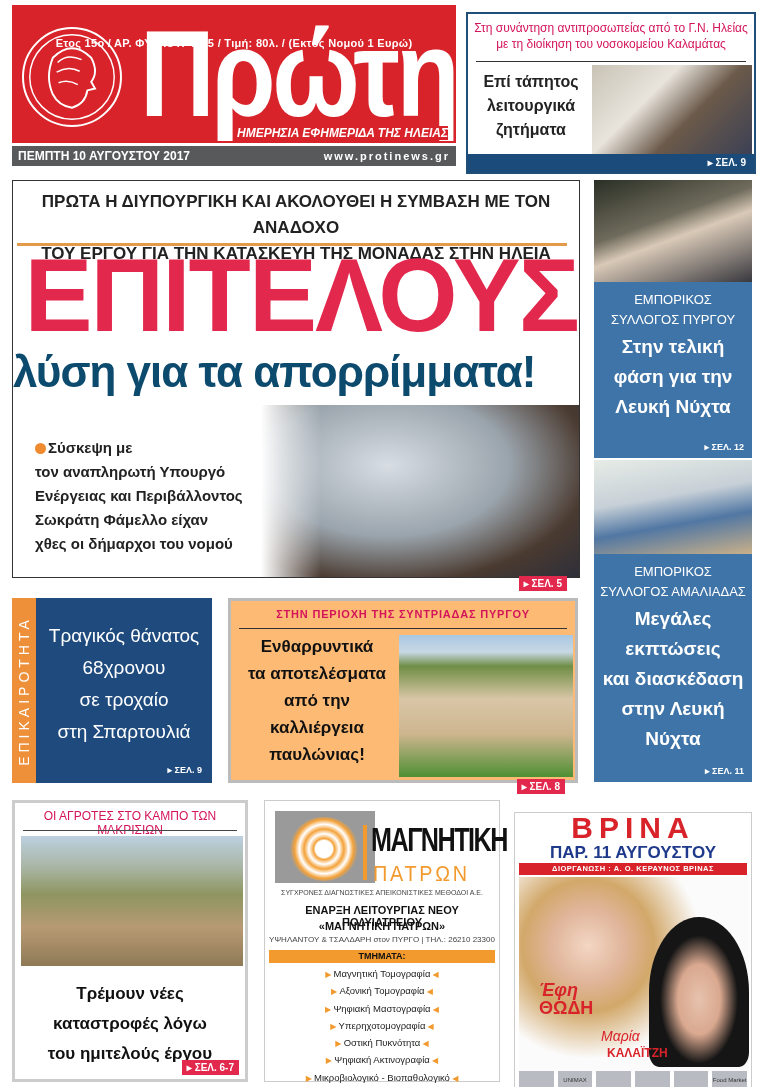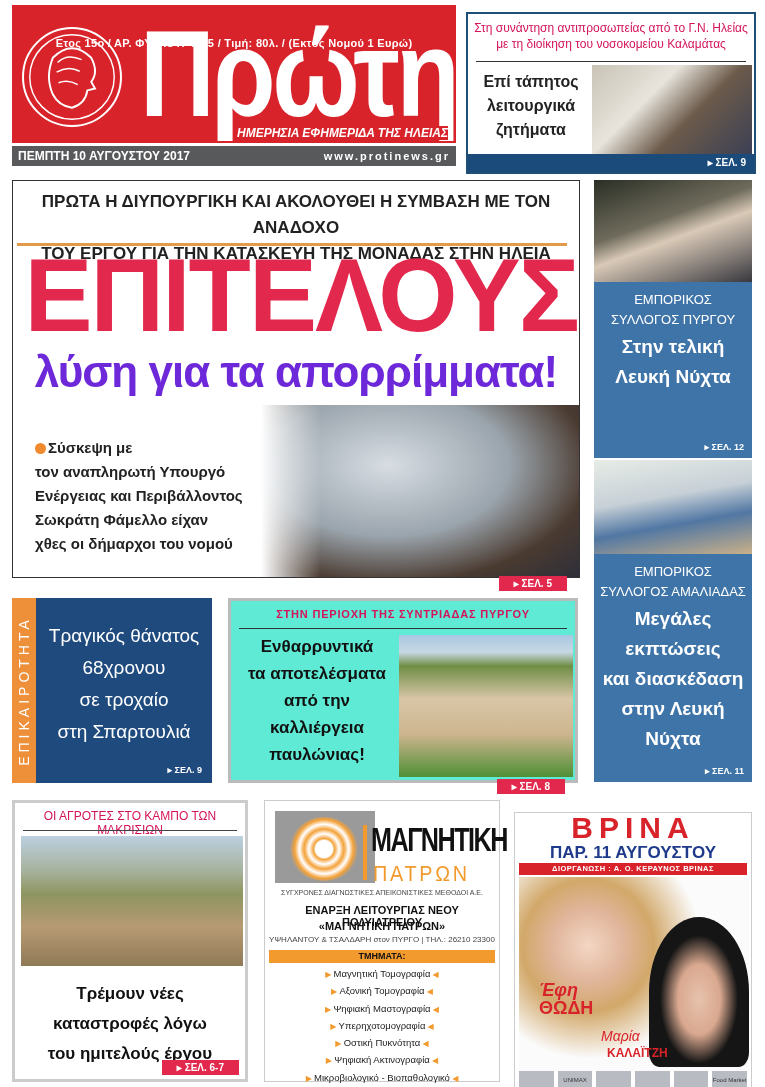--- a/index.html
+++ b/index.html
@@ -22,47 +22,47 @@
   .promo1 .rule { position: absolute; left: 8px; right: 8px; top: 47px; height: 1px; background: #333; }
   .promo1 .head { position: absolute; left: 4px; top: 56px; width: 118px; text-align: center; color: #222; font-weight: bold; font-size: 16px; line-height: 24px; }
   .promo1 .photo { position: absolute; left: 124px; top: 51px; width: 160px; height: 93px; background: linear-gradient(135deg,#c9c3b6 0%,#e8e4dc 35%,#6b5a4a 60%,#3a3f55 100%); }
   .promo1 .foot { position: absolute; left: 0; bottom: 0; width: 100%; height: 18px; background: #1a4b7a; color: #fff; font-size: 10px; font-weight: bold; text-align: right; padding-right: 8px; line-height: 18px; }
 
   
   .main { left: 12px; top: 180px; width: 568px; height: 398px; border: 1px solid #333; background: #fff; }
   .main .deck { position: absolute; left: 0; top: 8px; width: 100%; text-align: center; font-weight: bold; font-size: 17px; line-height: 26px; color: #222; }
   .main .orule { position: absolute; left: 4px; right: 12px; top: 62px; height: 3px; background: #e39a4b; }
   .main .big { position: absolute; left: 6px; top: 62px; width: 556px; text-align: center; color: #e3284d; font-weight: bold; font-size: 104px; line-height: 104px; letter-spacing: -2px; transform: scaleX(0.98); }
-  .main .sub { position: absolute; left: 0; top: 168px; width: 100%; text-align: center; color: #6d28d9; font-weight: bold; font-size: 44px; line-height: 46px; letter-spacing: -1px; }
+  .main .sub { position: absolute; left: 0; top: 168px; width: 100%; text-align: left; color: #0c4a6e; font-weight: bold; font-size: 44px; line-height: 46px; letter-spacing: -1px; }
   .main .photo { position: absolute; left: 248px; top: 224px; width: 318px; height: 172px; background: radial-gradient(ellipse at 40% 35%,#d7dde3 0%,#9aa4ac 45%,#4a3a30 75%,#2e2f3a 100%); }
   .main .photo .fade { position:absolute; left:0; top:0; width:60px; height:100%; background: linear-gradient(90deg,#fff,rgba(255,255,255,0)); }
   .main .lead { position: absolute; left: 22px; top: 255px; width: 250px; font-weight: bold; font-size: 15px; line-height: 24px; color: #222; }
   .main .dot { display: inline-block; width: 11px; height: 11px; border-radius: 50%; background: #f08a2e; margin-right: 2px; vertical-align: -1px; }
-  .pg-red { background: #e3284d; color: #fff; font-size: 10px; font-weight: bold; padding: 2px 15px; }
+  .pg-red { background: #e3284d; color: #fff; font-size: 10px; font-weight: bold; padding: 2px 5px; }
   .main .pg { position: absolute; right: 12px; bottom: -14px; }
 
   
   .rc { left: 594px; width: 158px; background: #3f74a8; color: #fff; text-align: center; }
   .rc1 { top: 180px; height: 278px; }
   .rc2 { top: 460px; height: 322px; }
   .rc .photo { width: 100%; background: linear-gradient(160deg,#2a2f25 0%,#6f6b5c 40%,#d9c9b7 55%,#38383e 100%); }
   .rc2 .photo { background: linear-gradient(170deg,#e7ece6 0%,#c7d0d7 40%,#5177a3 65%,#c9b089 100%); }
   .rc .kick { font-size: 13px; line-height: 20px; margin-top: 8px; }
   .rc .head { font-weight: bold; font-size: 19px; line-height: 30px; margin-top: 2px; }
   .rc .pg { position: absolute; right: 8px; bottom: 6px; font-size: 9px; font-weight: bold; }
 
   
   .epi { left: 12px; top: 598px; width: 200px; height: 185px; background: #1e4a7e; }
   .epi .side { position: absolute; left: 0; top: 0; width: 24px; height: 100%; background: #ee8f3a; }
   .epi .side span { position: absolute; left: 50%; top: 50%; transform: translate(-50%,-50%) rotate(-90deg); color: #fff; font-size: 14px; letter-spacing: 4px; white-space: nowrap; }
   .epi .head { position: absolute; left: 24px; top: 22px; width: 176px; text-align: center; color: #fff; font-size: 19px; line-height: 32px; }
   .epi .pg { position: absolute; right: 10px; bottom: 8px; color: #fff; font-size: 9px; font-weight: bold; }
 
   
-  .paul { left: 228px; top: 598px; width: 350px; height: 185px; border: 3px solid #bbb; background: #5eead4; }
+  .paul { left: 228px; top: 598px; width: 350px; height: 185px; border: 3px solid #bbb; background: #fdba74; }
   .paul .kick { position: absolute; left: 0; top: 7px; width: 100%; text-align: center; color: #d4145a; font-weight: bold; font-size: 11px; letter-spacing: 0.8px; }
   .paul .rule { position: absolute; left: 8px; right: 8px; top: 27px; height: 1px; background: #333; }
   .paul .head { position: absolute; left: 6px; top: 32px; width: 160px; text-align: center; font-weight: bold; font-size: 17px; line-height: 27px; color: #111; }
   .paul .photo { position: absolute; left: 168px; top: 34px; width: 174px; height: 142px; background: linear-gradient(180deg,#a9c7e2 0%,#c8d8e4 12%,#6f8e45 22%,#d9c6a7 45%,#cdb58e 70%,#4f8f34 100%); }
   .paul .pg { position: absolute; right: 10px; bottom: -14px; }
 
   
   .farm { left: 12px; top: 800px; width: 236px; height: 282px; border: 3px solid #ccc; background: #fff; }
   .farm .kick { position: absolute; left: 0; top: 6px; width: 100%; text-align: center; color: #d4145a; font-size: 12px; }
   .farm .rule { position: absolute; left: 8px; right: 8px; top: 27px; height: 1px; background: #444; }
@@ -154,20 +154,21 @@
 </div>
 
 <div class="abs rc rc1">
   <div class="photo" style="height:102px"></div>
   <div class="kick">
     <div>ΕΜΠΟΡΙΚΟΣ</div>
     <div>ΣΥΛΛΟΓΟΣ ΠΥΡΓΟΥ</div>
   </div>
   <div class="head">
     <div>Στην τελική</div>
+    <div>φάση για την</div>
     <div>Λευκή Νύχτα</div>
   </div>
   <div class="pg">▸ <span>ΣΕΛ. 12</span></div>
 </div>
 <div class="abs rc rc2">
   <div class="photo" style="height:94px"></div>
   <div class="kick">
     <div>ΕΜΠΟΡΙΚΟΣ</div>
     <div>ΣΥΛΛΟΓΟΣ ΑΜΑΛΙΑΔΑΣ</div>
   </div>

